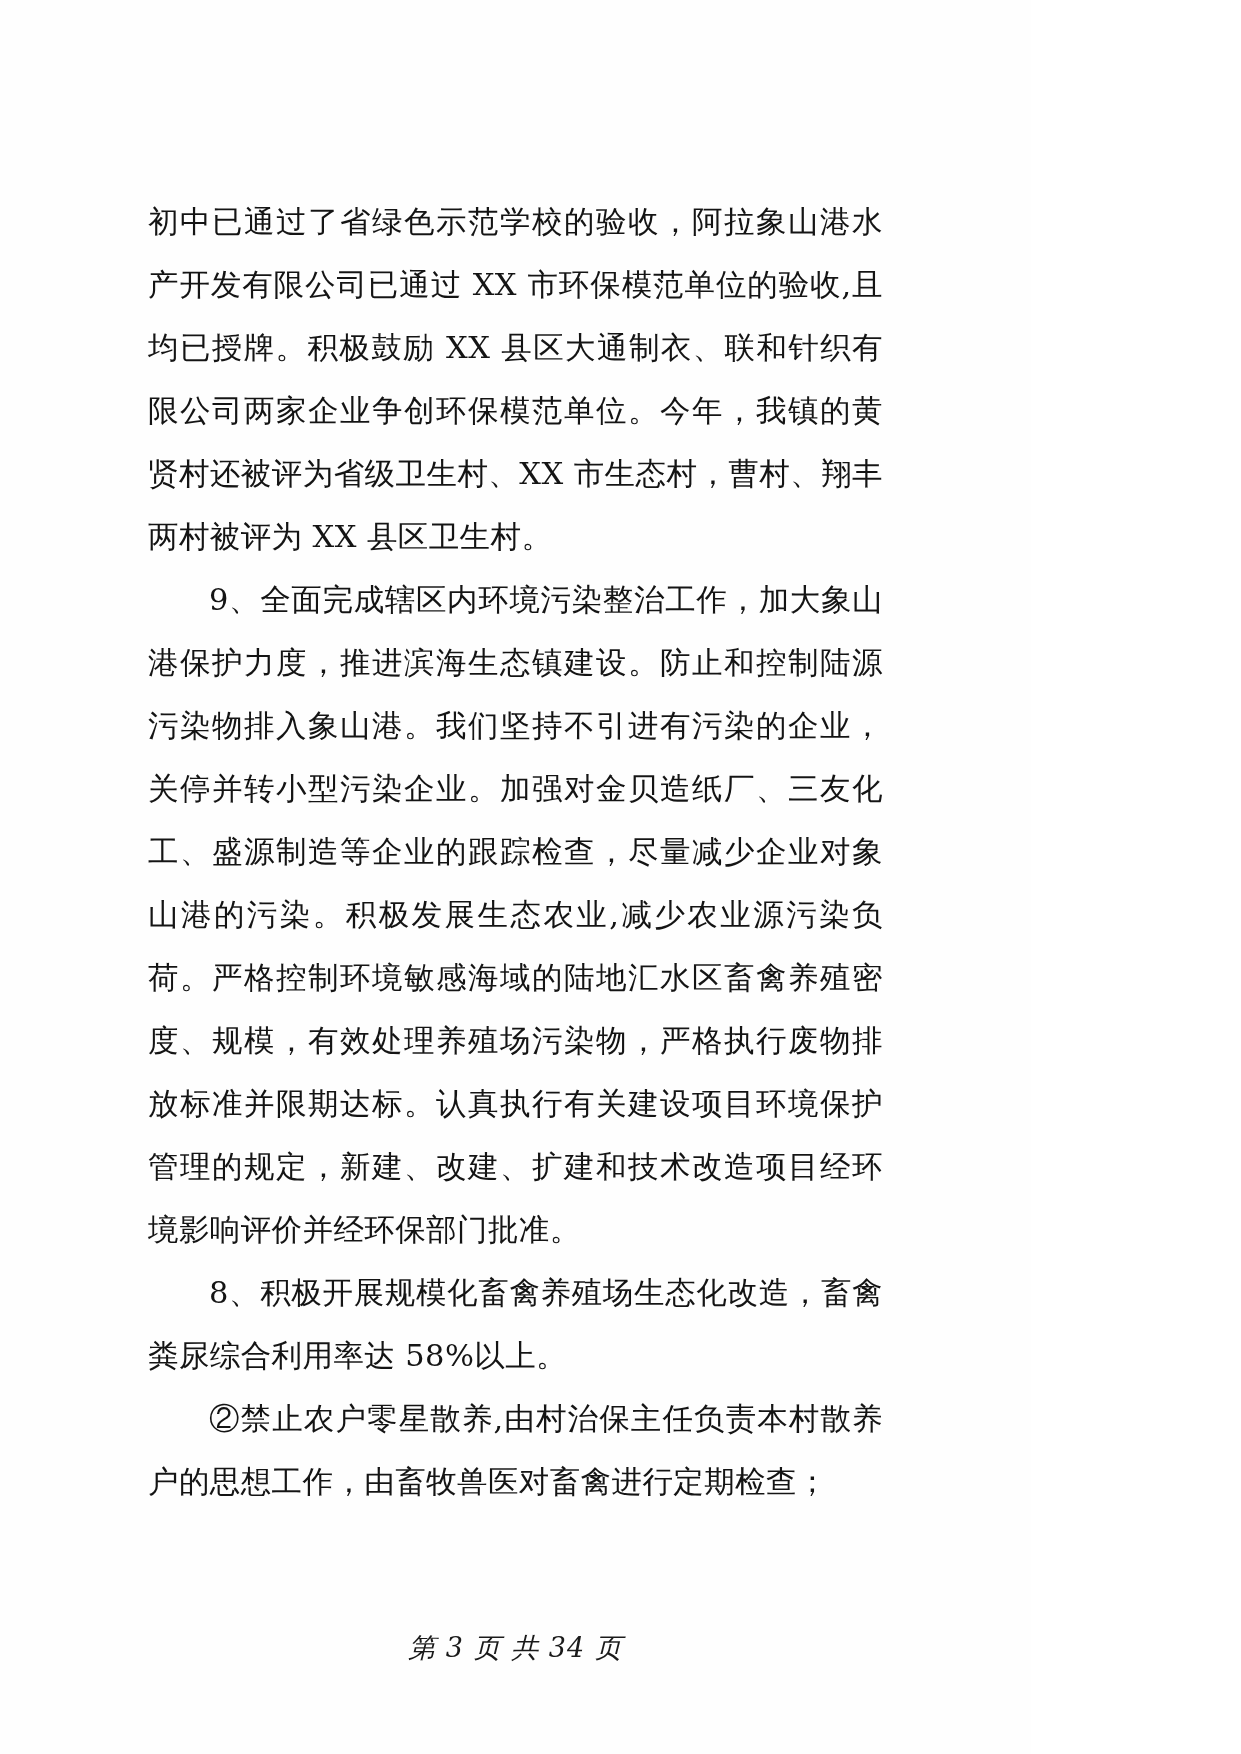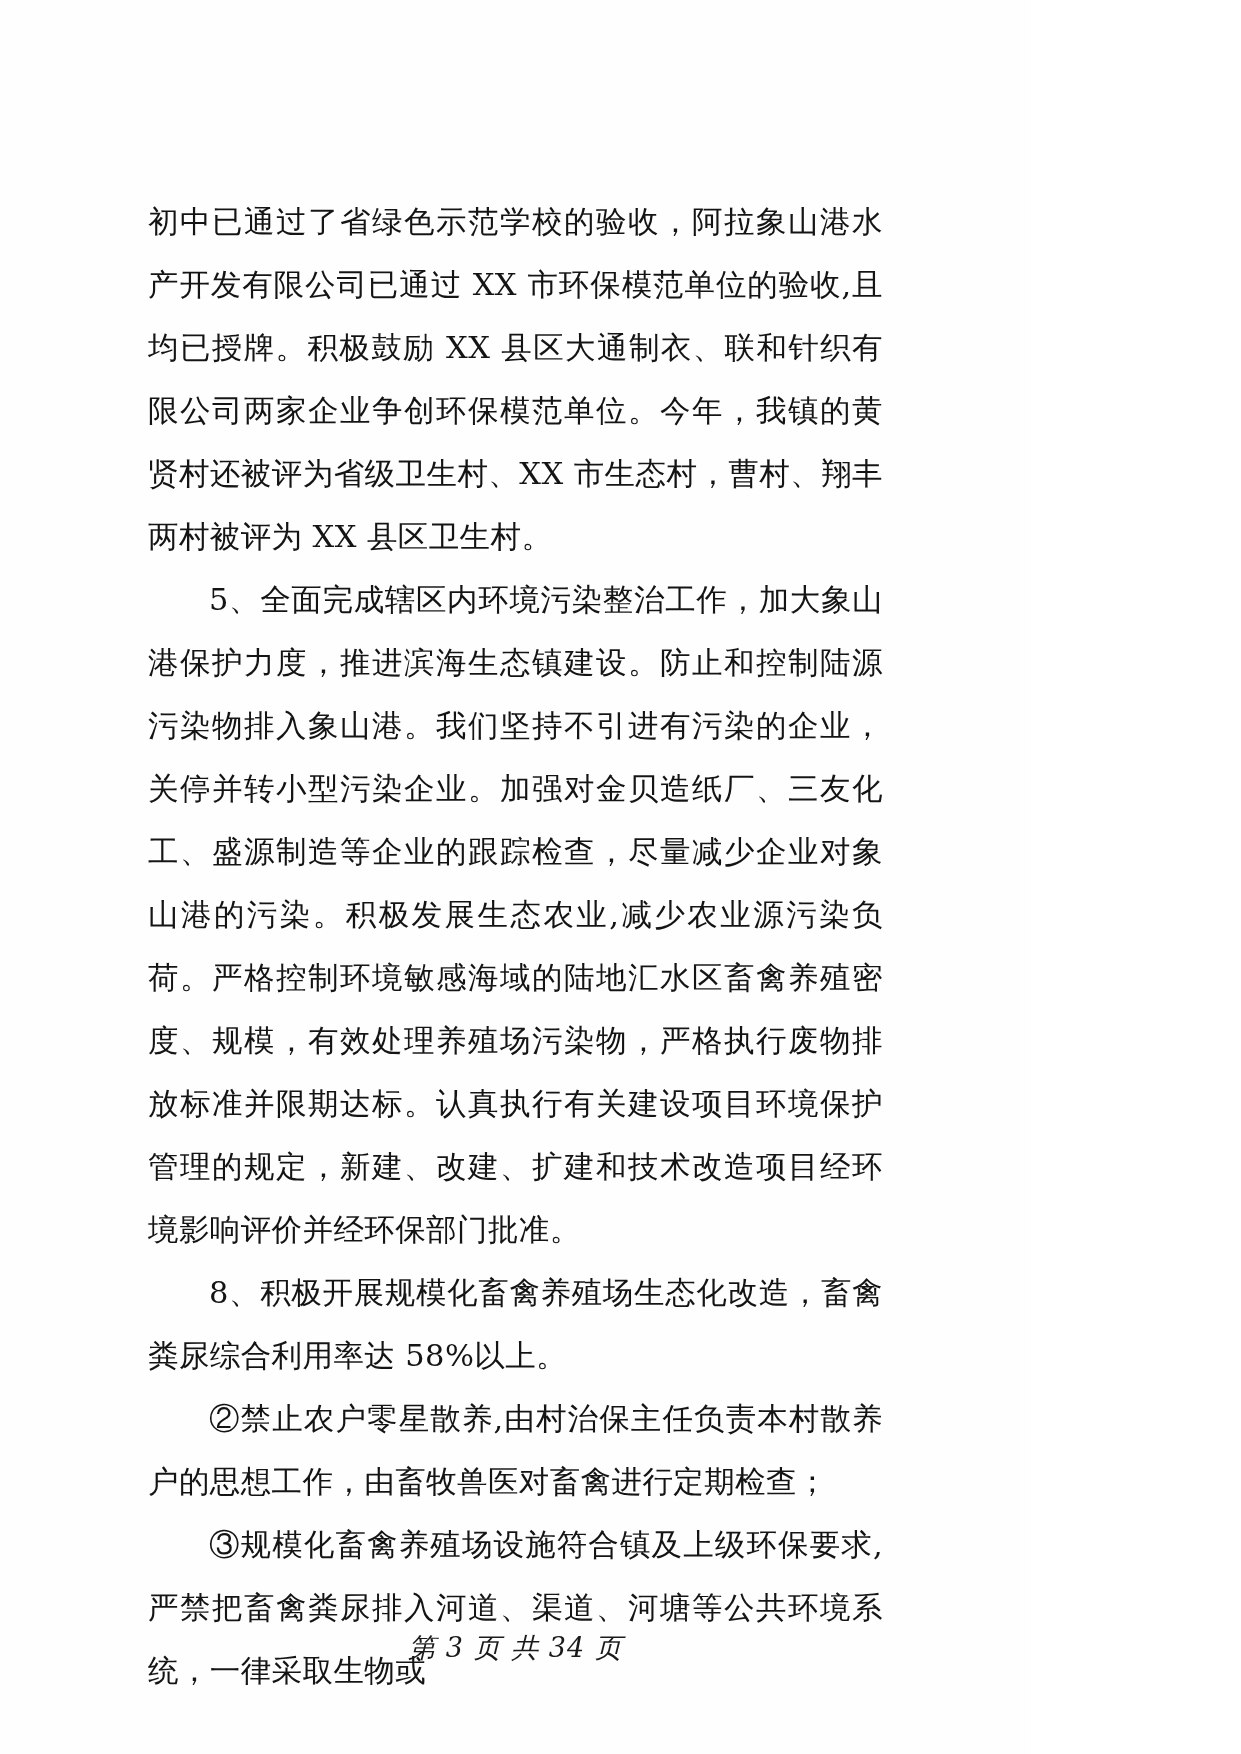--- a/index.html
+++ b/index.html
@@ -52,19 +52,18 @@
     font-family: "DejaVu Serif", "Liberation Serif", serif;
     font-style: italic;
   }
 </style>
 </head>
 <body>
 
 <div class="page">
   <div class="body-text">
     <p class="para">初中已通过了省绿色示范学校的验收，阿拉象山港水产开发有限公司已通过 XX 市环保模范单位的验收,且均已授牌。积极鼓励 XX 县区大通制衣、联和针织有限公司两家企业争创环保模范单位。今年，我镇的黄贤村还被评为省级卫生村、XX 市生态村，曹村、翔丰两村被评为 XX 县区卫生村。</p>
-    <p class="para indent">5、全面完成辖区内环境污染整治工作，加大象山港保护力度，推进滨海生态镇建设。防止和控制陆源污染物排入象山港。我们坚持不引进有污染的企业，关停并转小型污染企业。加强对金贝造纸厂、三友化工、盛源制造等企业的跟踪检查，尽量减少企业对象山港的污染。积极发展生态农业,减少农业源污染负荷。严格控制环境敏感海域的陆地汇水区畜禽养殖密度、规模，有效处理养殖场污染物，严格执行废物排放标准并限期达标。认真执行有关建设项目环境保护管理的规定，新建、改建、扩建和技术改造项目经环境影响评价并经环保部门批准。</p>
+    <p class="para indent">9、全面完成辖区内环境污染整治工作，加大象山港保护力度，推进滨海生态镇建设。防止和控制陆源污染物排入象山港。我们坚持不引进有污染的企业，关停并转小型污染企业。加强对金贝造纸厂、三友化工、盛源制造等企业的跟踪检查，尽量减少企业对象山港的污染。积极发展生态农业,减少农业源污染负荷。严格控制环境敏感海域的陆地汇水区畜禽养殖密度、规模，有效处理养殖场污染物，严格执行废物排放标准并限期达标。认真执行有关建设项目环境保护管理的规定，新建、改建、扩建和技术改造项目经环境影响评价并经环保部门批准。</p>
     <p class="para indent">8、积极开展规模化畜禽养殖场生态化改造，畜禽粪尿综合利用率达 58%以上。</p>
     <p class="para indent">②禁止农户零星散养,由村治保主任负责本村散养户的思想工作，由畜牧兽医对畜禽进行定期检查；</p>
-    <p class="para indent">③规模化畜禽养殖场设施符合镇及上级环保要求,严禁把畜禽粪尿排入河道、渠道、河塘等公共环境系统，一律采取生物或</p>
   </div>
   <div class="footer">第 3 页  共 34 页</div>
 </div>
 
 </body></html>

